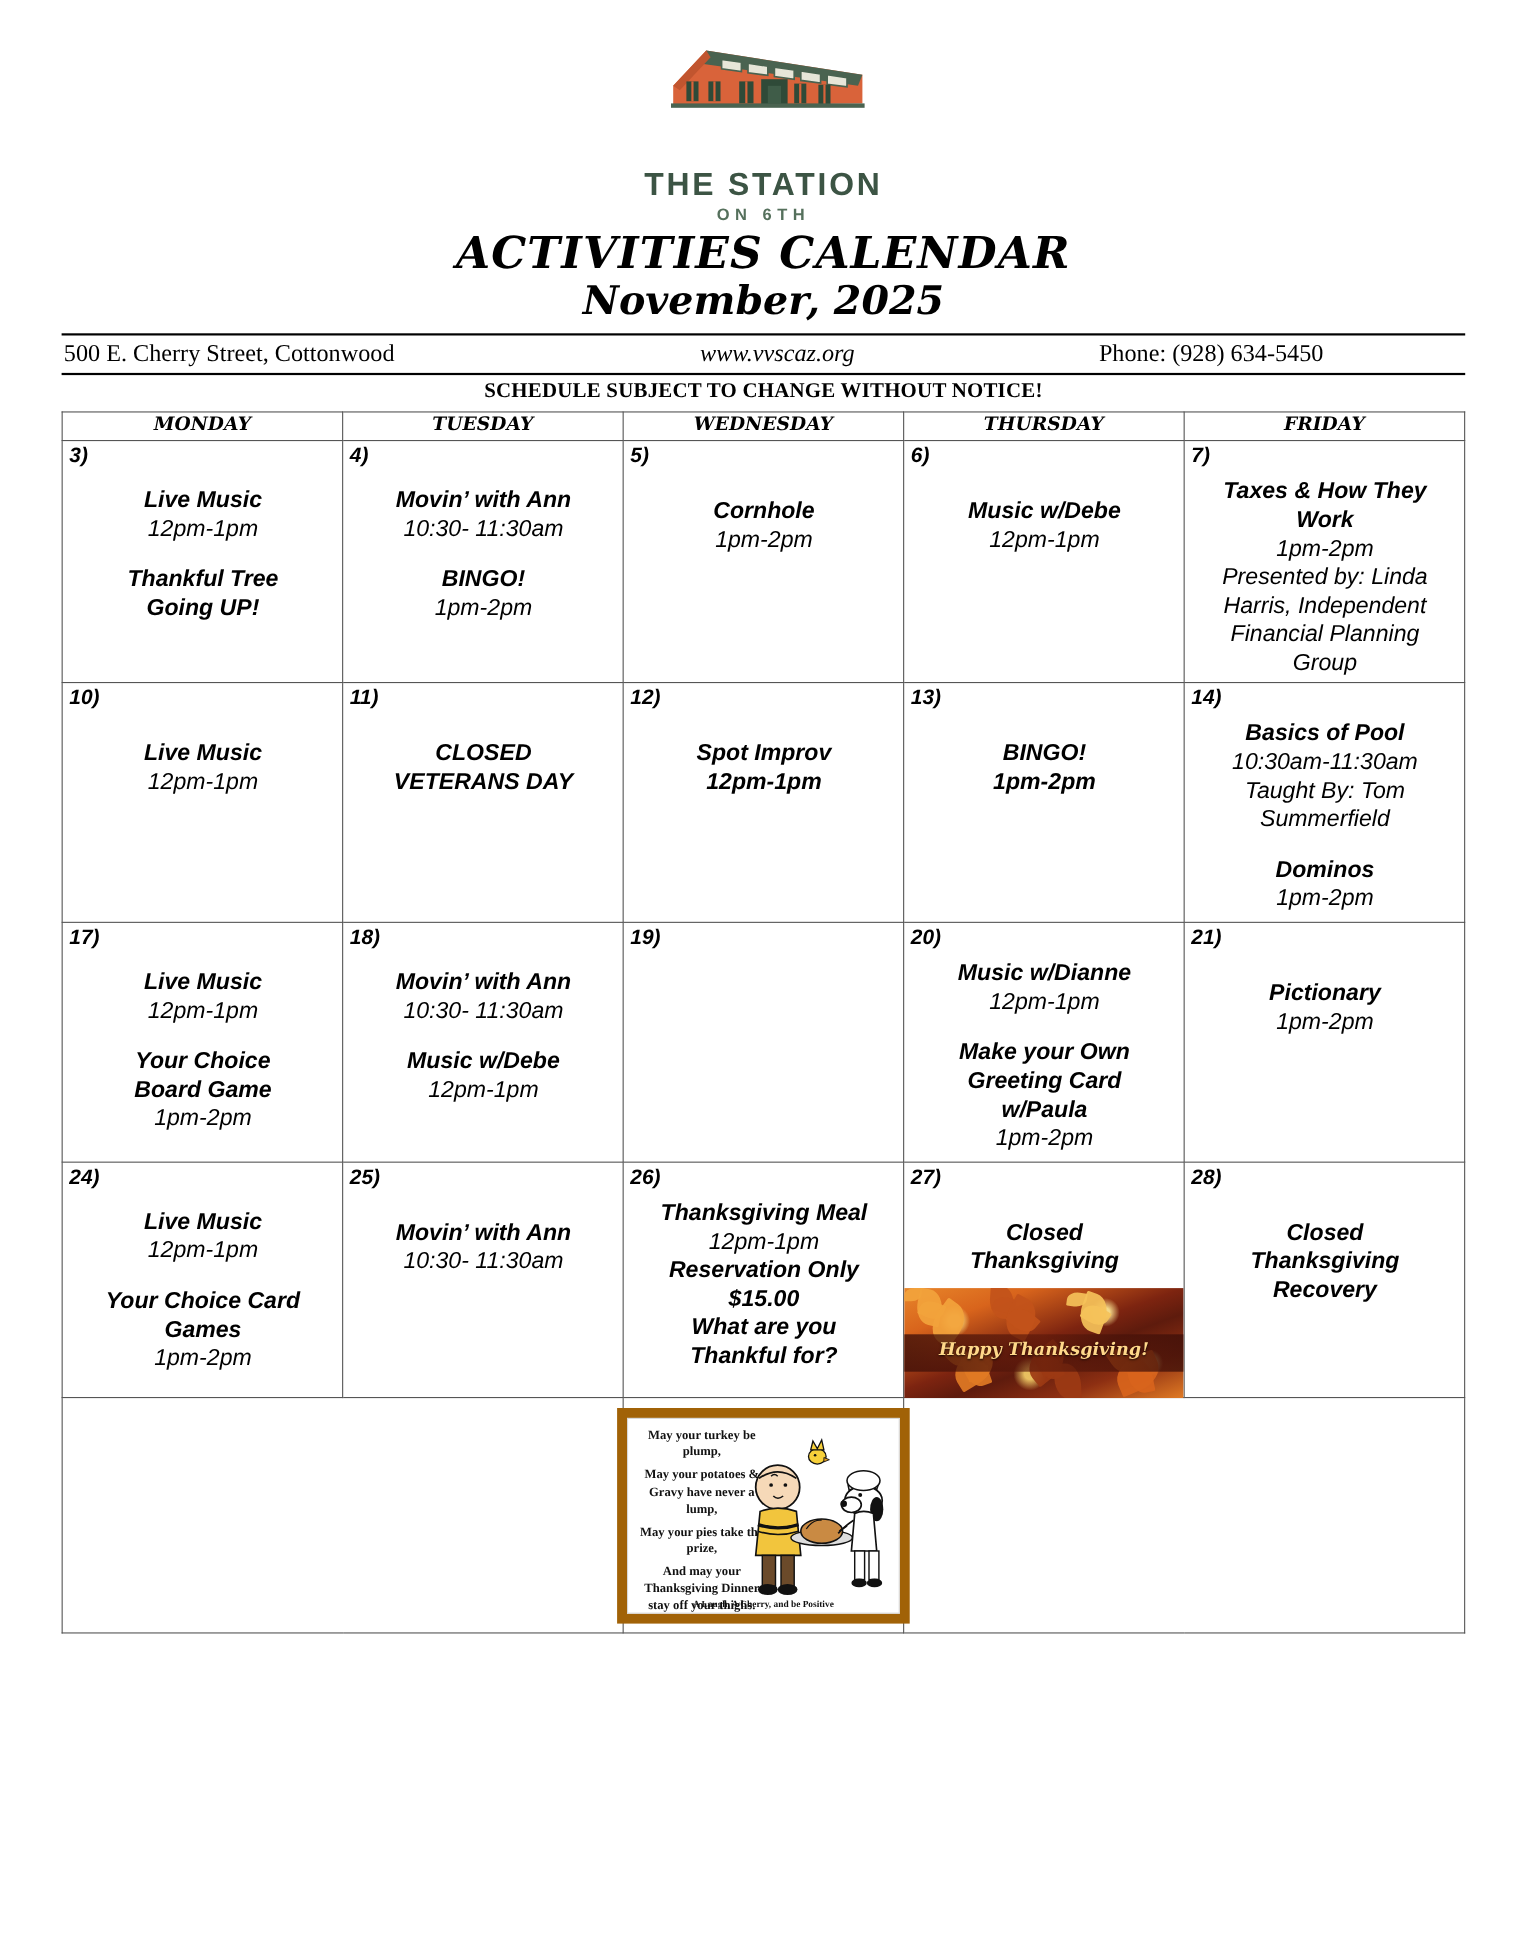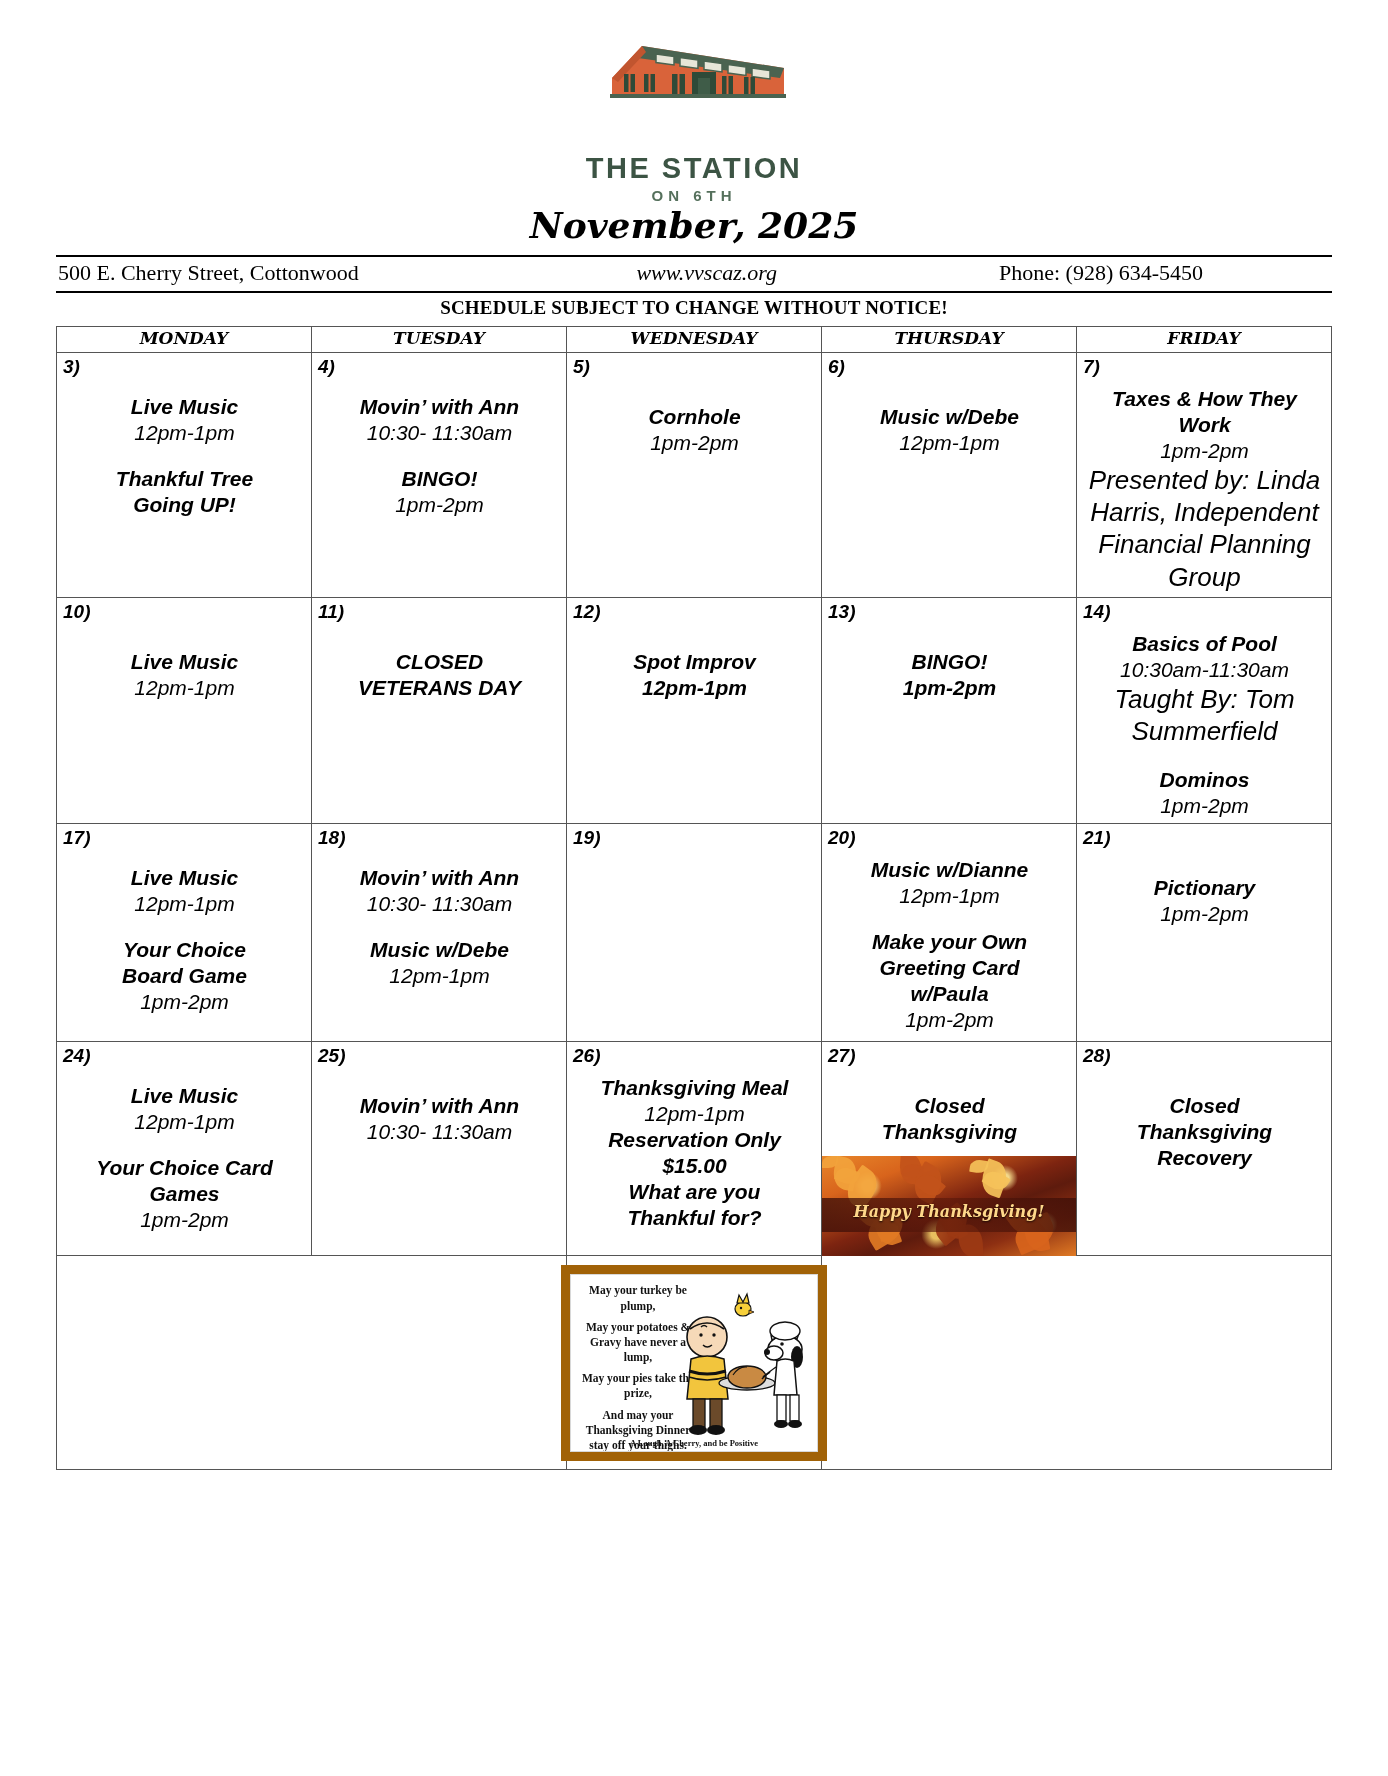--- a/index.html
+++ b/index.html
@@ -100,21 +100,21 @@
     font-family:"Liberation Sans", sans-serif;
     font-weight:bold; font-style:italic;
     font-size:21px; line-height:1.24;
   }
   .ev-time {
     font-family:"Liberation Sans", sans-serif;
     font-style:italic; font-size:21px; line-height:1.24;
   }
   .ev-note {
     font-family:"Liberation Sans", sans-serif;
-    font-style:italic; font-size:26px; line-height:1.24;
+    font-style:italic; font-size:21px; line-height:1.24;
   }
   .pad-top-lg { padding-top:24px; }
   .pad-top-md { padding-top:14px; }
   .pad-top-sm { padding-top:6px; }
 
   
   .tg-art {
     position:absolute; left:0; right:0; bottom:-1px;
     height:100px; overflow:hidden;
   }
@@ -204,20 +204,21 @@
         <rect x="142.5" y="42" width="2" height="18"></rect>
         <rect x="164.5" y="43" width="2" height="18"></rect>
       </g>
       <rect x="114" y="44" width="12" height="16" fill="#3f5c48"></rect>
       <rect x="26" y="60" width="176" height="4" fill="#4a6350"></rect>
     </svg>
     <div class="logo-word">THE STATION</div>
     <div class="logo-sub">ON 6TH</div>
   </div>
 
+  <div class="cal-title">ACTIVITIES CALENDAR</div>
   <div class="cal-month">November, 2025</div>
 
   <div class="contact-bar">
     <div class="contact-addr">500 E. Cherry Street, Cottonwood</div>
     <div class="contact-web">www.vvscaz.org</div>
     <div class="contact-tel">Phone: (928) 634-5450</div>
   </div>
 
   <div class="notice first">SCHEDULE SUBJECT TO CHANGE WITHOUT NOTICE!</div>
 

